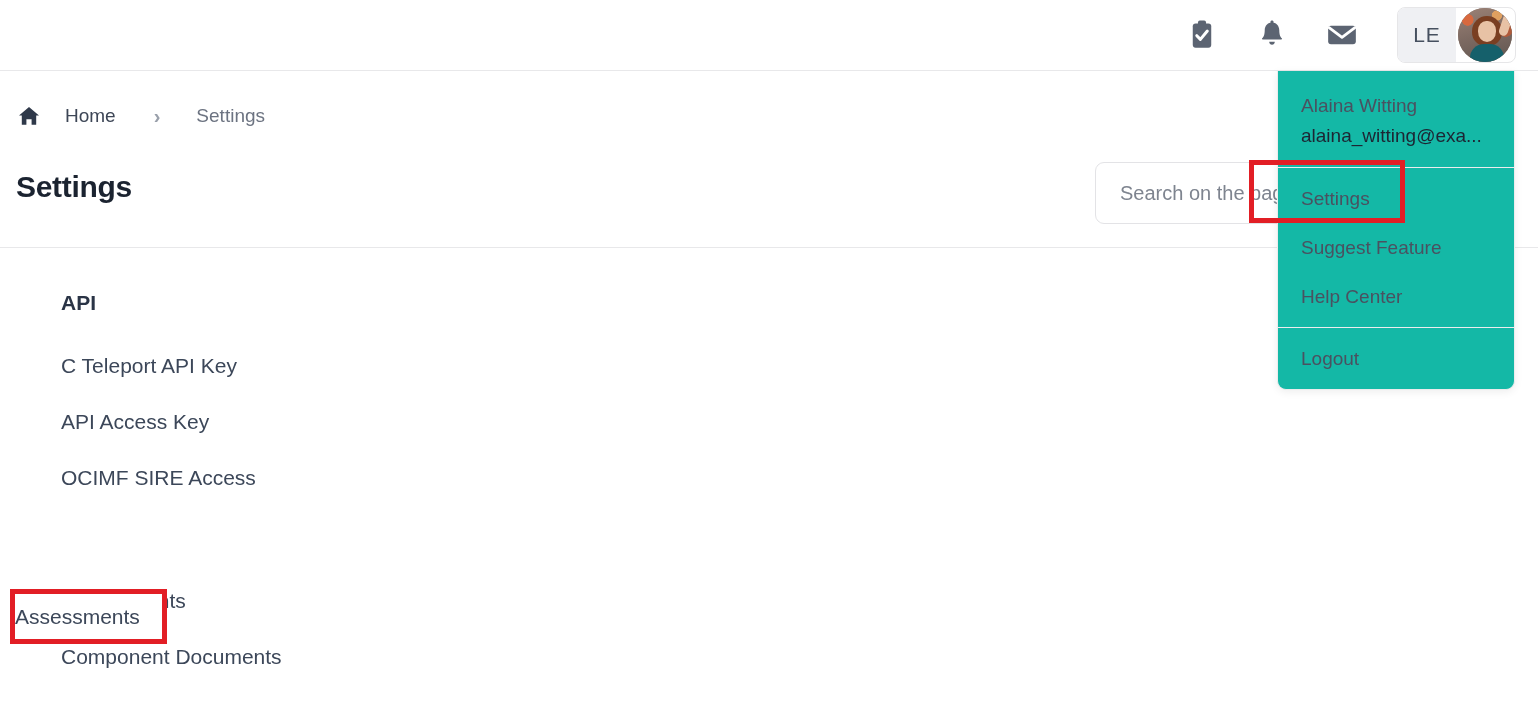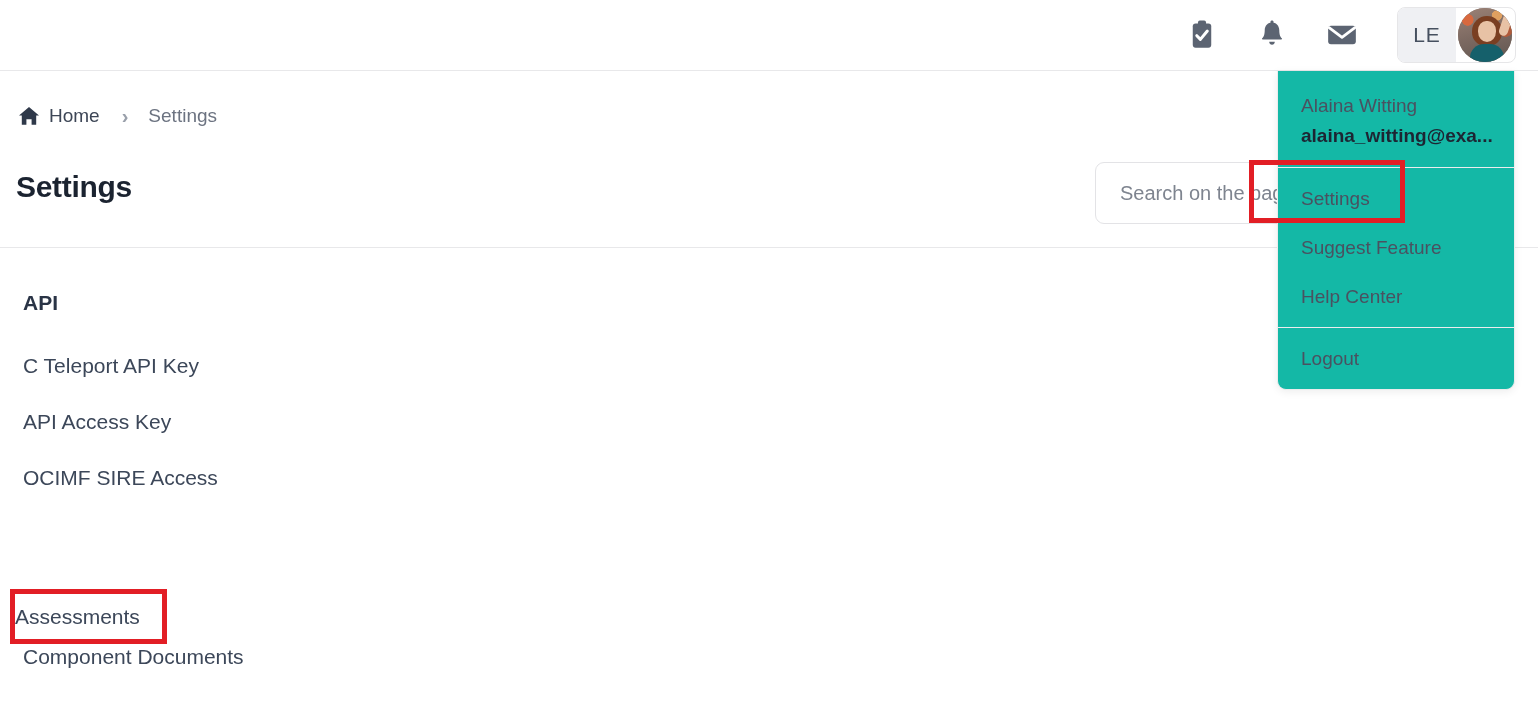--- a/index.html
+++ b/index.html
@@ -94,21 +94,21 @@
     position: absolute; right: 2px; top: 6px;
     width: 9px; height: 22px;
     border-radius: 5px;
     background: #e8c2a5;
     transform: rotate(18deg);
   }
 
   
   .breadcrumb {
     position: absolute; left: 18px; top: 101px;
-    display: flex; align-items: center; gap: 0px;
+    display: flex; align-items: center; gap: 16px;
     height: 30px;
   }
   .bc-home-icon { display: flex; align-items: center; margin-right: 9px; }
   .bc-link {
     font-size: 19px; color: #3d4656; cursor: pointer;
     font-weight: 400;
   }
   .bc-sep {
     color: #9aa0ab; font-size: 20px;
     margin: 0 20px 0 22px;
@@ -139,21 +139,21 @@
   .search-box input {
     border: 0; outline: 0; width: 100%;
     font-size: 20px; color: #3d4656;
     font-family: "Liberation Sans", sans-serif;
     background: transparent;
   }
   .search-box input::placeholder { color: #7e848f; }
 
   
   .content { position: absolute; left: 0; top: 249px; width: 1538px; }
-  .group { position: absolute; }
+  .group { position: absolute; margin-left: 38px; }
   .group-title {
     font-size: 21px; font-weight: 700; color: #2a3446;
     margin: 0 0 0 0;
   }
   .group-link {
     font-size: 21px; color: #3c4759;
     cursor: pointer; display: inline-block;
   }
 
   
@@ -163,21 +163,21 @@
     width: 238px;
     background: #14b8a6;
     border: 1px solid #ececed;
     border-top: none;
     border-radius: 0 0 9px 9px;
     box-shadow: 0 2px 9px rgba(0,0,0,0.07);
     z-index: 40;
   }
   .dd-user { padding: 20px 23px 16px 23px; }
   .dd-user-name { font-size: 19px; color: #4a5160; line-height: 30px; }
-  .dd-user-mail { font-size: 19px; color: #1d2533; font-weight: 700; line-height: 30px; }
+  .dd-user-mail { font-size: 19px; color: #1d2533; font-weight: 400; line-height: 30px; }
   .dd-divider { height: 1px; background: #ececed; }
   .dd-item {
     font-size: 19px; color: #4a5160;
     padding: 15px 23px;
     cursor: pointer;
     line-height: 19px;
   }
   .dd-group { padding: 6px 0 6px 0; }
 
   

